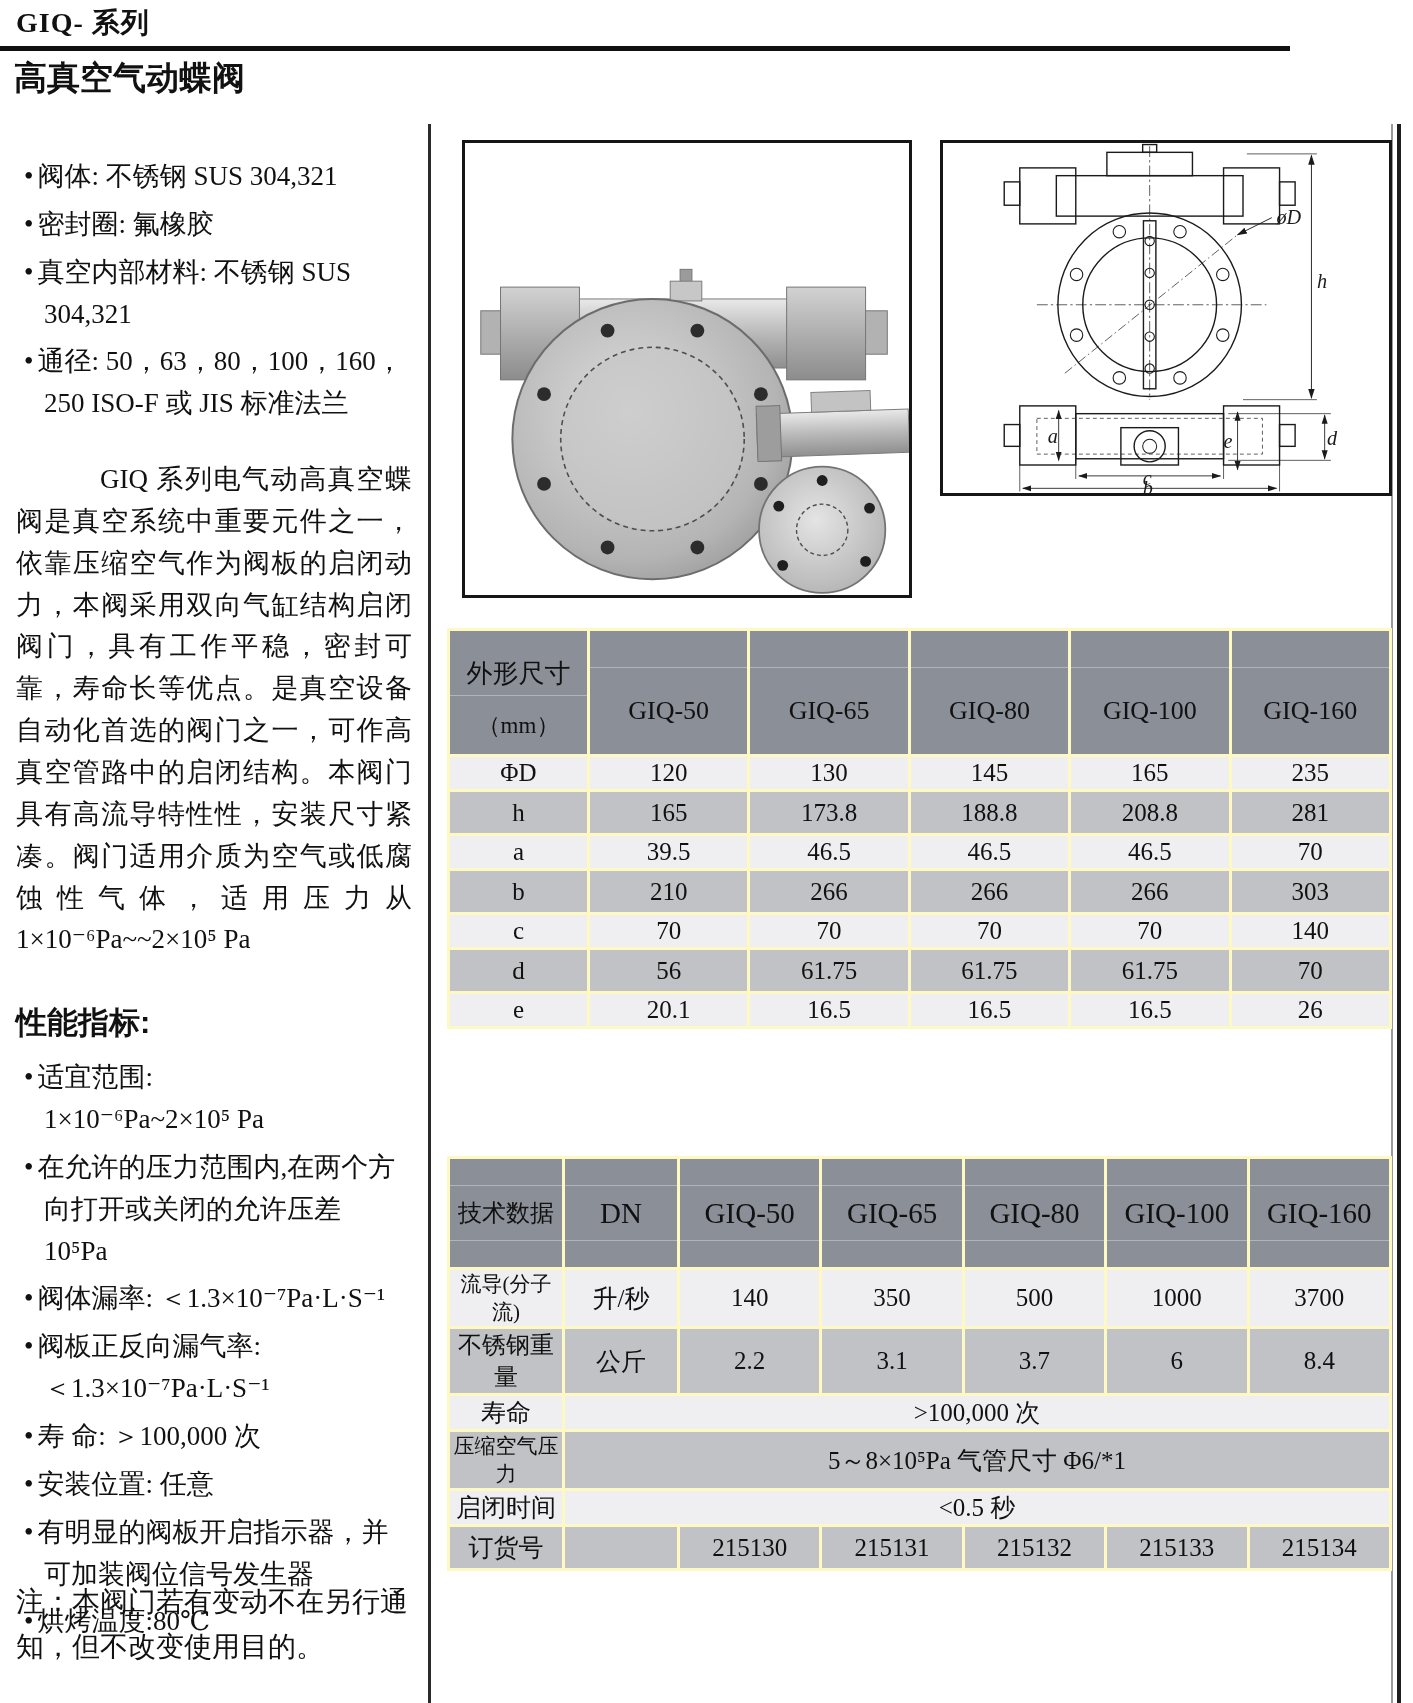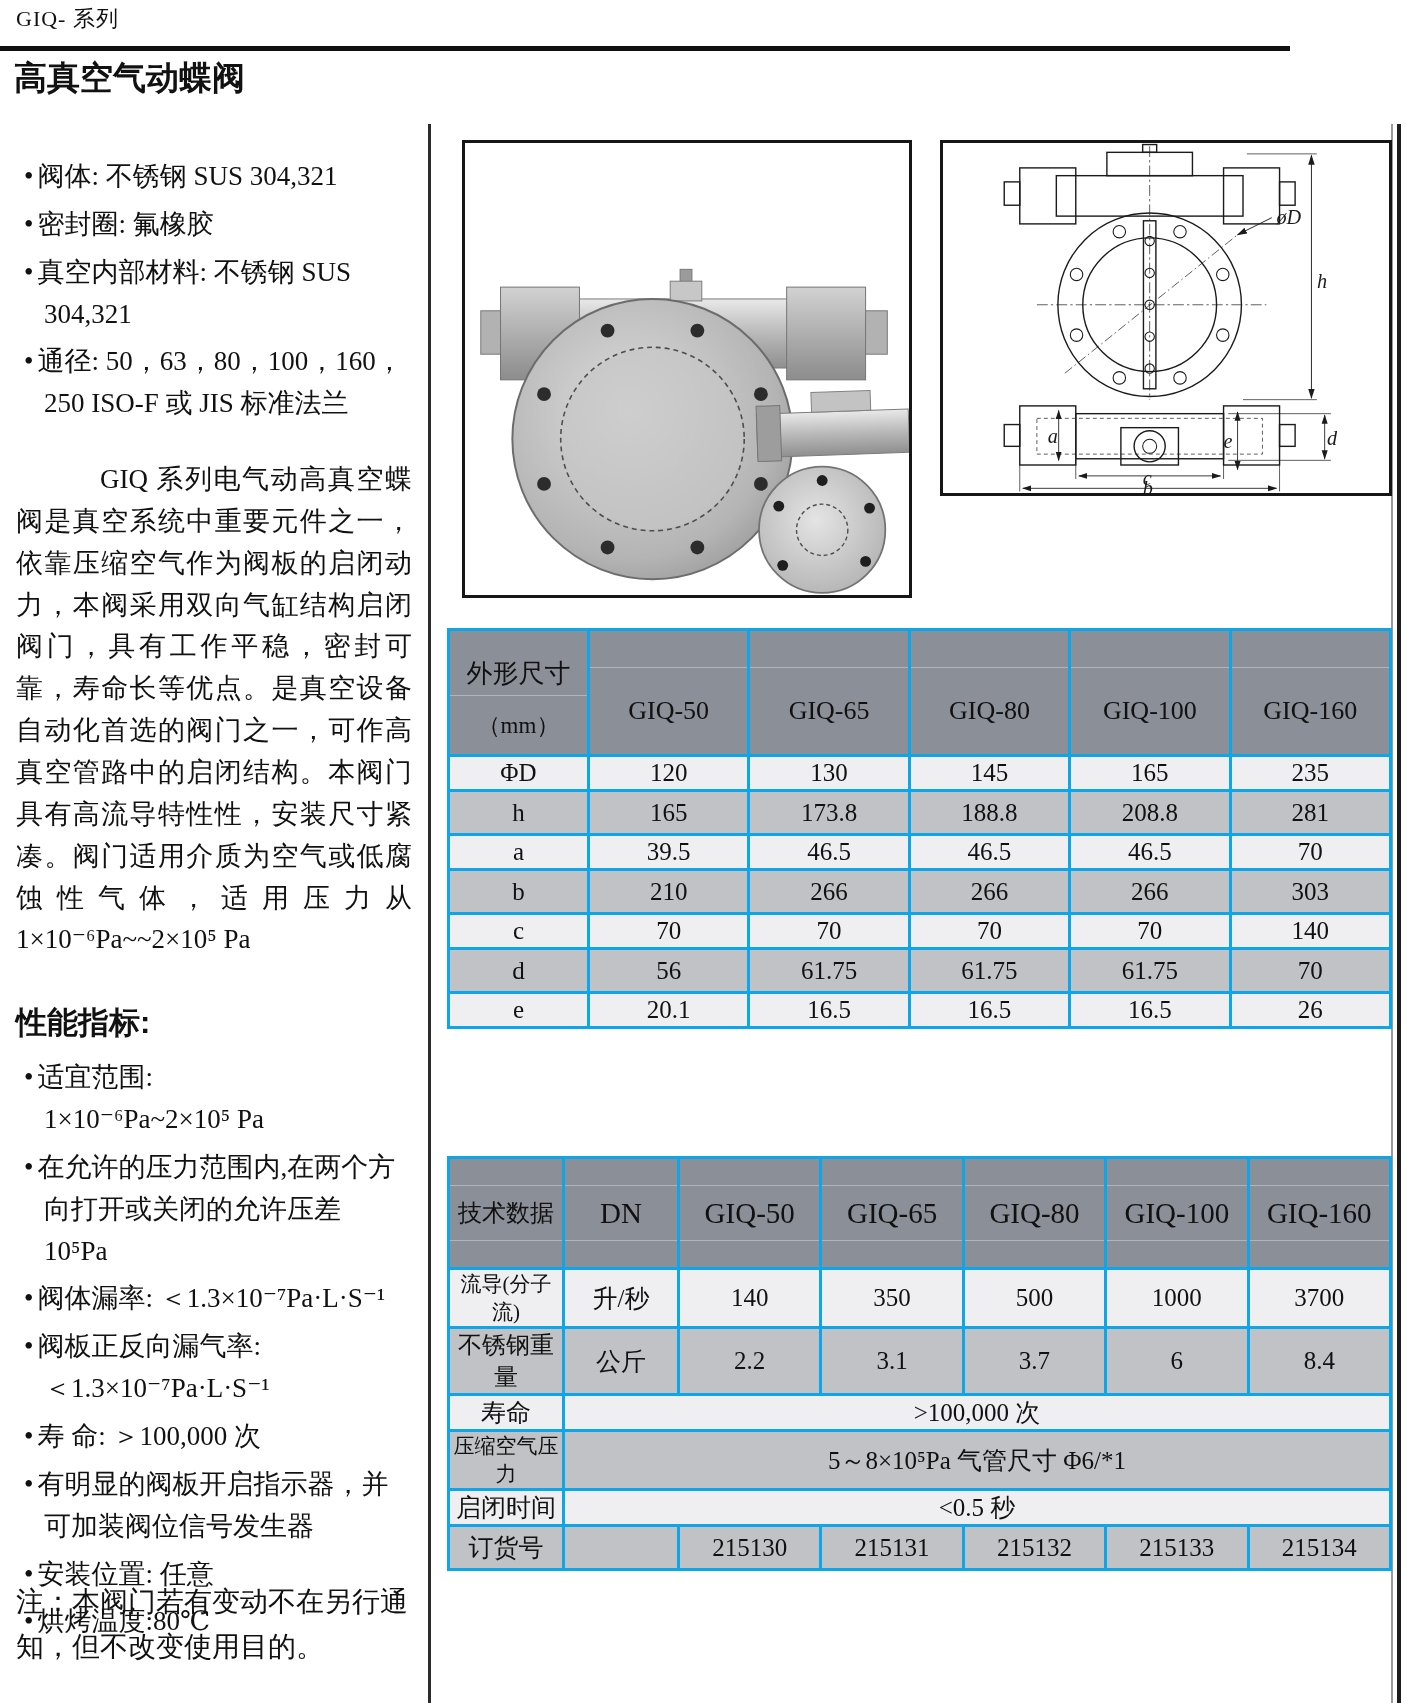--- a/index.html
+++ b/index.html
@@ -1,20 +1,20 @@
 <!DOCTYPE html>
 <html><head>
 <meta charset="utf-8">
 <style>
   html,body{margin:0;padding:0;background:#fff;}
   #page{position:relative;width:1413px;height:1703px;background:#ffffff;
         font-family:"Liberation Serif","DejaVu Serif",serif;color:#111;overflow:hidden;}
 
   
-  .series-title{position:absolute;left:16px;top:4px;font-size:22px;font-weight:normal;letter-spacing:1px;}
+  .series-title{position:absolute;left:16px;top:4px;font-size:28px;font-weight:bold;letter-spacing:1px;}
   .title-rule{position:absolute;left:0;top:46px;width:1290px;height:5px;background:#101010;}
   .product-title{position:absolute;left:14px;top:56px;font-size:33px;font-weight:bold;
                  font-family:"Liberation Sans","DejaVu Sans",sans-serif;}
 
   
   .vrule-left{position:absolute;left:428px;top:124px;width:3px;height:1579px;background:#2b2b2b;}
   .vrule-right-light{position:absolute;left:1391px;top:124px;width:2px;height:1579px;background:#9a9a9a;}
   .vrule-right{position:absolute;left:1397px;top:124px;width:4px;height:1579px;background:#1d1d1d;}
 
   
@@ -28,21 +28,21 @@
   .note{position:absolute;left:16px;top:1580px;width:400px;font-size:28px;line-height:1.6;}
 
   
   .photo-box{position:absolute;left:462px;top:140px;width:450px;height:458px;
              border:3px solid #161616;background:#fff;box-sizing:border-box;}
   .drawing-box{position:absolute;left:940px;top:140px;width:452px;height:356px;
                border:3px solid #161616;background:#fff;box-sizing:border-box;}
   .photo-box svg,.drawing-box svg{display:block;width:100%;height:100%;}
 
   
-  table.spec{position:absolute;border-collapse:separate;border-spacing:3px;background:#0ea5e9;
+  table.spec{position:absolute;border-collapse:separate;border-spacing:3px;background:#fef9c3;
              table-layout:fixed;font-size:25px;}
   #dim-table{left:447px;top:628px;width:945px;}
   #tech-table{left:447px;top:1156px;width:945px;}
   table.spec td,table.spec th{padding:0;text-align:center;vertical-align:middle;font-weight:normal;overflow:hidden;}
   .hd{background:#8b8f98;}
   .hstrip{height:36px;border-bottom:1px solid #b1b4ba;}
   .hlab{height:86px;display:flex;align-items:center;justify-content:center;font-size:26px;}
   .c1{height:60px;border-bottom:1px solid #b1b4ba;display:flex;align-items:flex-end;justify-content:center;padding-bottom:4px;font-size:26px;}
   .c2{height:58px;display:flex;align-items:center;justify-content:center;font-size:23px;}
   .hstrip2{height:26px;border-bottom:1px solid #b1b4ba;}
@@ -76,22 +76,22 @@
     <p class="desc">GIQ 系列电气动高真空蝶阀是真空系统中重要元件之一，依靠压缩空气作为阀板的启闭动力，本阀采用双向气缸结构启闭阀门，具有工作平稳，密封可靠，寿命长等优点。是真空设备自动化首选的阀门之一，可作高真空管路中的启闭结构。本阀门具有高流导特性性，安装尺寸紧凑。阀门适用介质为空气或低腐蚀性气体，适用压力从1×10⁻⁶Pa~~2×10⁵ Pa</p>
     <div class="perf-head">性能指标:</div>
     <ul class="bullets">
       <li>适宜范围:
 1×10⁻⁶Pa~2×10⁵ Pa</li>
       <li>在允许的压力范围内,在两个方向打开或关闭的允许压差 10⁵Pa</li>
       <li>阀体漏率: ＜1.3×10⁻⁷Pa·L·S⁻¹</li>
       <li>阀板正反向漏气率:
 ＜1.3×10⁻⁷Pa·L·S⁻¹</li>
       <li>寿 命: ＞100,000 次</li>
+      <li>安装位置: 任意</li>
       <li>有明显的阀板开启指示器，并可加装阀位信号发生器</li>
-      <li>安装位置: 任意</li>
       <li>烘烤温度:80℃</li>
     </ul>
   </div>
   <div class="note">注：本阀门若有变动不在另行通知，但不改变使用目的。</div>
 
   <div class="photo-box">
     <svg viewBox="0 0 450 458">
       <defs>
         <linearGradient id="tube" x1="0" y1="0" x2="0" y2="1">
           <stop offset="0" stop-color="#e9e9e9"></stop>

